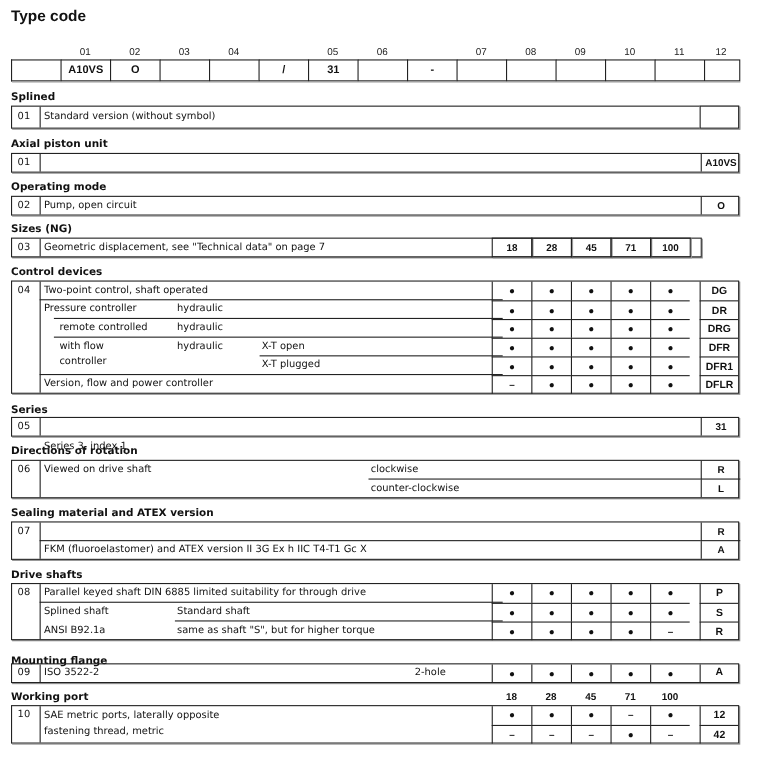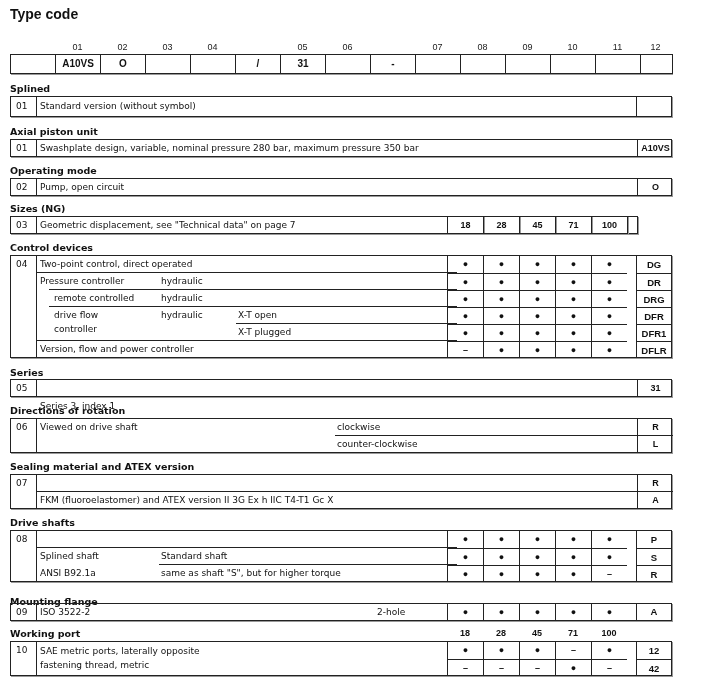--- a/index.html
+++ b/index.html
@@ -59,21 +59,20 @@
   <div class="t" style="left:5px;top:4px">01</div>
   <div class="vl" style="left:25px;top:0;height:19px"></div>
   <div class="t" style="left:29px;top:4px">Standard version (without symbol)</div>
   <div class="vl" style="left:626px;top:0;height:19px"></div>
 </div>
 
 <div class="sec-h" style="top:126px">Axial piston unit</div>
 <div class="box shadow" style="left:10px;top:139px;width:662px;height:18px">
   <div class="t" style="left:5px;top:3px">01</div>
   <div class="vl" style="left:25px;top:0;height:16px"></div>
-  <div class="t" style="left:29px;top:3px">Swashplate design, variable, nominal pressure 280 bar, maximum pressure 350 bar</div>
   <div class="c" style="left:626px;top:0;width:35px;height:16px;line-height:16px;border-left:1px solid #222">A10VS</div>
 </div>
 
 <div class="sec-h" style="top:165px">Operating mode</div>
 <div class="box shadow" style="left:10px;top:178px;width:662px;height:18px">
   <div class="t" style="left:5px;top:3px">02</div>
   <div class="vl" style="left:25px;top:0;height:16px"></div>
   <div class="t" style="left:29px;top:3px">Pump, open circuit</div>
   <div class="c" style="left:626px;top:0;width:35px;height:16px;line-height:16px;border-left:1px solid #222">O</div>
 </div>
@@ -90,29 +89,29 @@
     <div class="sz shadow" style="left:519px;top:216px;width:37px;height:18px;line-height:16px;">45</div>
     <div class="sz shadow" style="left:555px;top:216px;width:37px;height:18px;line-height:16px;">71</div>
     <div class="sz shadow" style="left:591px;top:216px;width:37px;height:18px;line-height:16px;">100</div>
   </div>
 
 <div class="sec-h" style="top:242px">Control devices</div>
 <div class="box shadow" style="left:10px;top:255px;width:662px;height:103px">
   <div class="t" style="left:5px;top:3px">04</div>
   <div class="vl" style="left:25px;top:0;height:101px"></div>
 
-  <div class="t" style="left:29px;top:3px">Two-point control, direct operated</div>
+  <div class="t" style="left:29px;top:3px">Two-point control, shaft operated</div>
   <div class="hl" style="left:25px;top:16px;width:421px"></div>
   <div class="t" style="left:29px;top:20px">Pressure controller</div>
   <div class="t" style="left:150px;top:20px">hydraulic</div>
   <div class="hl" style="left:38px;top:33px;width:408px"></div>
   <div class="t" style="left:43px;top:37px">remote controlled</div>
   <div class="t" style="left:150px;top:37px">hydraulic</div>
   <div class="hl" style="left:38px;top:50px;width:408px"></div>
-  <div class="t" style="left:43px;top:54px">drive flow</div>
+  <div class="t" style="left:43px;top:54px">with flow</div>
   <div class="t" style="left:150px;top:54px">hydraulic</div>
   <div class="t" style="left:227px;top:54px">X-T open</div>
   <div class="hl" style="left:225px;top:67px;width:221px"></div>
   <div class="t" style="left:43px;top:68px">controller</div>
   <div class="t" style="left:227px;top:71px">X-T plugged</div>
   <div class="hl" style="left:25px;top:84px;width:421px"></div>
   <div class="t" style="left:29px;top:88px">Version, flow and power controller</div>
 </div>
 <div id="control-grid">
     <div class="c" style="left:447px;top:256px;width:36px;height:17px;line-height:17px;border-left:1px solid #222;box-sizing:border-box;">●</div>
@@ -180,20 +179,21 @@
   <div class="hl" style="left:25px;top:16px;width:601px"></div>
   <div class="t" style="left:29px;top:20px">FKM (fluoroelastomer) and ATEX version II 3G Ex h IIC T4-T1 Gc X</div>
   <div class="c" style="left:626px;top:0;width:35px;height:16px;line-height:16px;border-left:1px solid #222;border-bottom:1px solid #222">R</div>
   <div class="c" style="left:626px;top:17px;width:35px;height:16px;line-height:16px;border-left:1px solid #222">A</div>
 </div>
 
 <div class="sec-h" style="top:517px">Drive shafts</div>
 <div class="box shadow" style="left:10px;top:530px;width:662px;height:52px">
   <div class="t" style="left:5px;top:3px">08</div>
   <div class="vl" style="left:25px;top:0;height:50px"></div>
+  <div class="t" style="left:29px;top:3px">Parallel keyed shaft DIN 6885 limited suitability for through drive</div>
   <div class="hl" style="left:25px;top:16px;width:421px"></div>
   <div class="t" style="left:29px;top:20px">Splined shaft</div>
   <div class="t" style="left:150px;top:20px">Standard shaft</div>
   <div class="hl" style="left:148px;top:33px;width:298px"></div>
   <div class="t" style="left:29px;top:37px">ANSI B92.1a</div>
   <div class="t" style="left:150px;top:37px">same as shaft "S", but for higher torque</div>
 </div>
 <div id="drive-grid">
     <div class="c" style="left:447px;top:531px;width:36px;height:17px;line-height:17px;border-left:1px solid #222;box-sizing:border-box;">●</div>
     <div class="c" style="left:483px;top:531px;width:36px;height:17px;line-height:17px;border-left:1px solid #222;box-sizing:border-box;">●</div>

